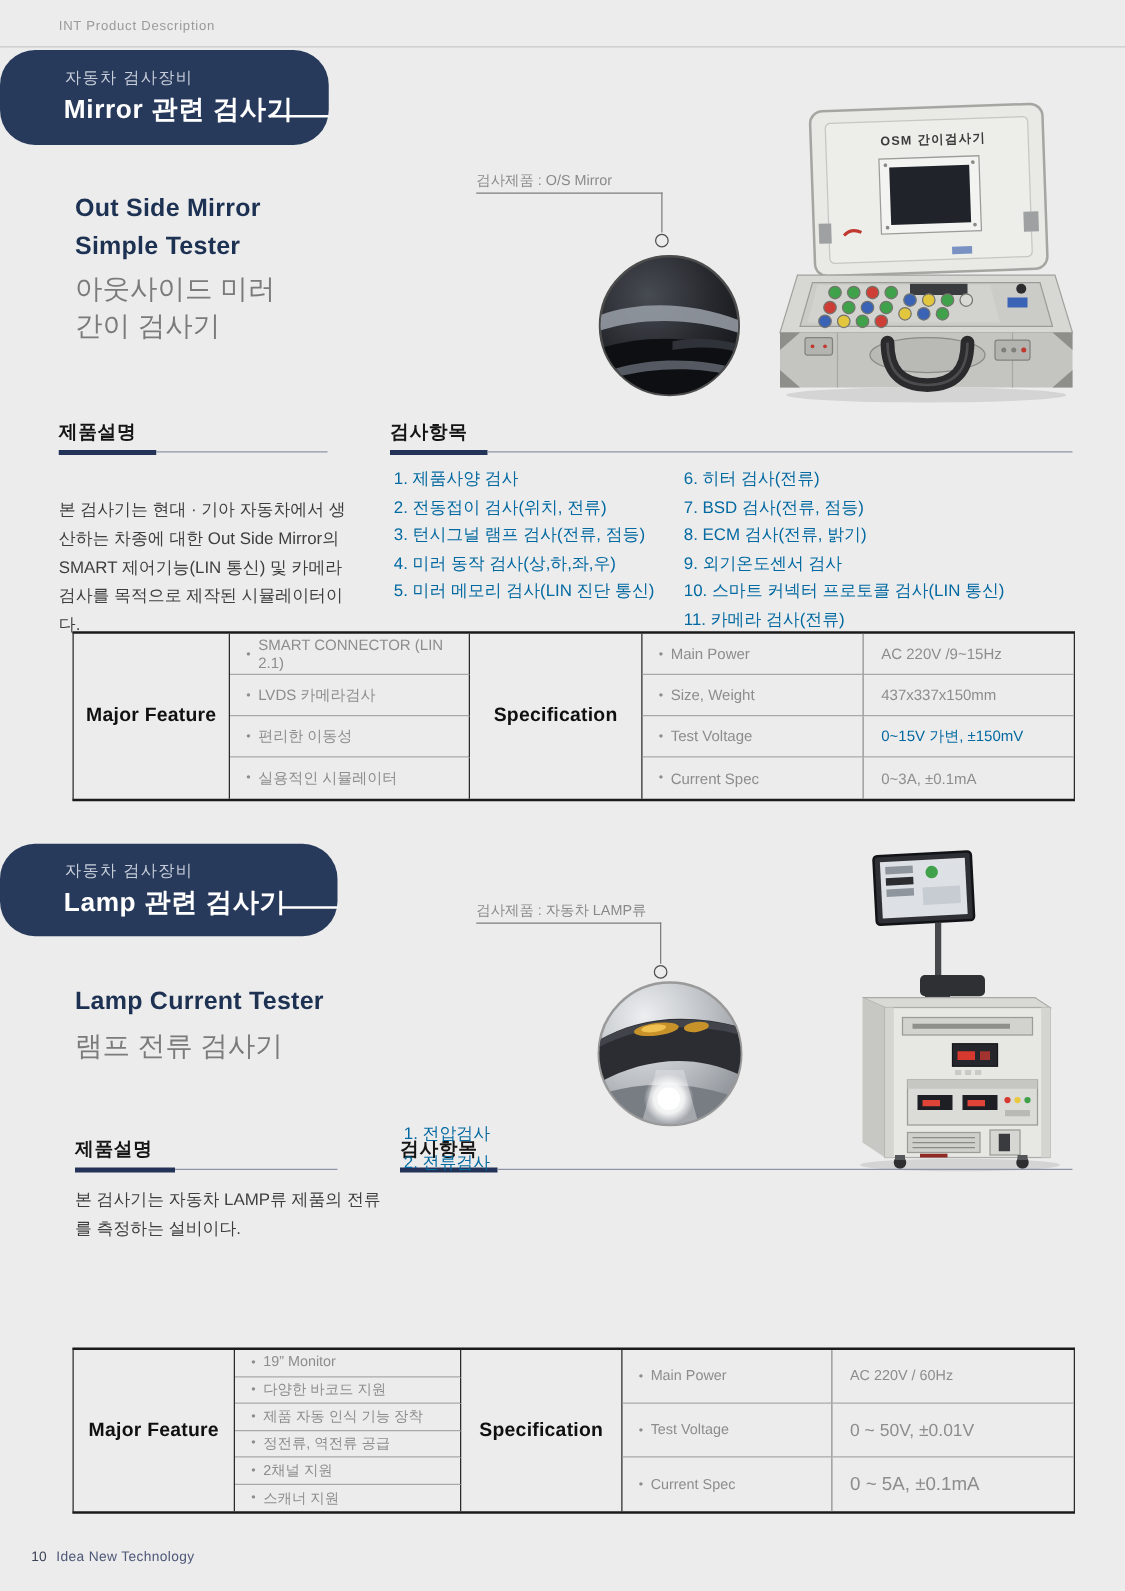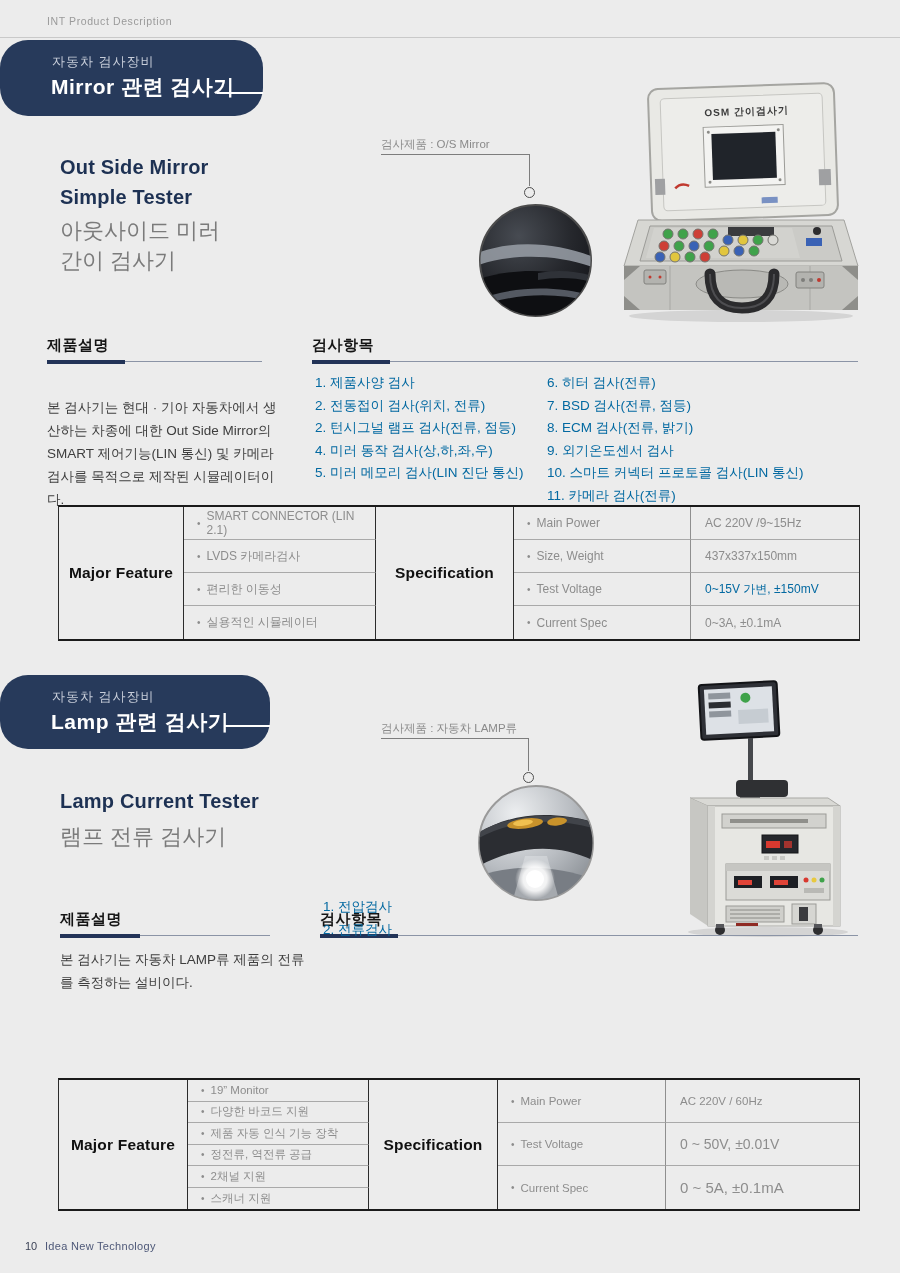--- a/index.html
+++ b/index.html
@@ -172,21 +172,21 @@
   <div class="abs u-thick" style="left:47px;top:360px;width:78px;"></div>
   <div class="abs u-thin" style="left:125px;top:361px;width:137px;"></div>
   <div class="abs desc-text" style="left:47px;top:396px;width:232px;">본 검사기는 현대 · 기아 자동차에서 생산하는 차종에 대한 Out Side Mirror의 SMART 제어기능(LIN 통신) 및 카메라 검사를 목적으로 제작된 시뮬레이터이다.</div>
 
   <div class="abs sec-h" style="left:312px;top:336px;">검사항목</div>
   <div class="abs u-thick" style="left:312px;top:360px;width:78px;"></div>
   <div class="abs u-thin" style="left:390px;top:361px;width:468px;"></div>
   <ul class="abs insp" style="left:315px;top:372px;">
     <li>1. 제품사양 검사</li>
     <li>2. 전동접이 검사(위치, 전류)</li>
-    <li>2. 턴시그널 램프 검사(전류, 점등)</li>
+    <li>3. 턴시그널 램프 검사(전류, 점등)</li>
     <li>4. 미러 동작 검사(상,하,좌,우)</li>
     <li>5. 미러 메모리 검사(LIN 진단 통신)</li>
   </ul>
   <ul class="abs insp" style="left:547px;top:372px;">
     <li>6. 히터 검사(전류)</li>
     <li>7. BSD 검사(전류, 점등)</li>
     <li>8. ECM 검사(전류, 밝기)</li>
     <li>9. 외기온도센서 검사</li>
     <li>10. 스마트 커넥터 프로토콜 검사(LIN 통신)</li>
     <li>11. 카메라 검사(전류)</li>

